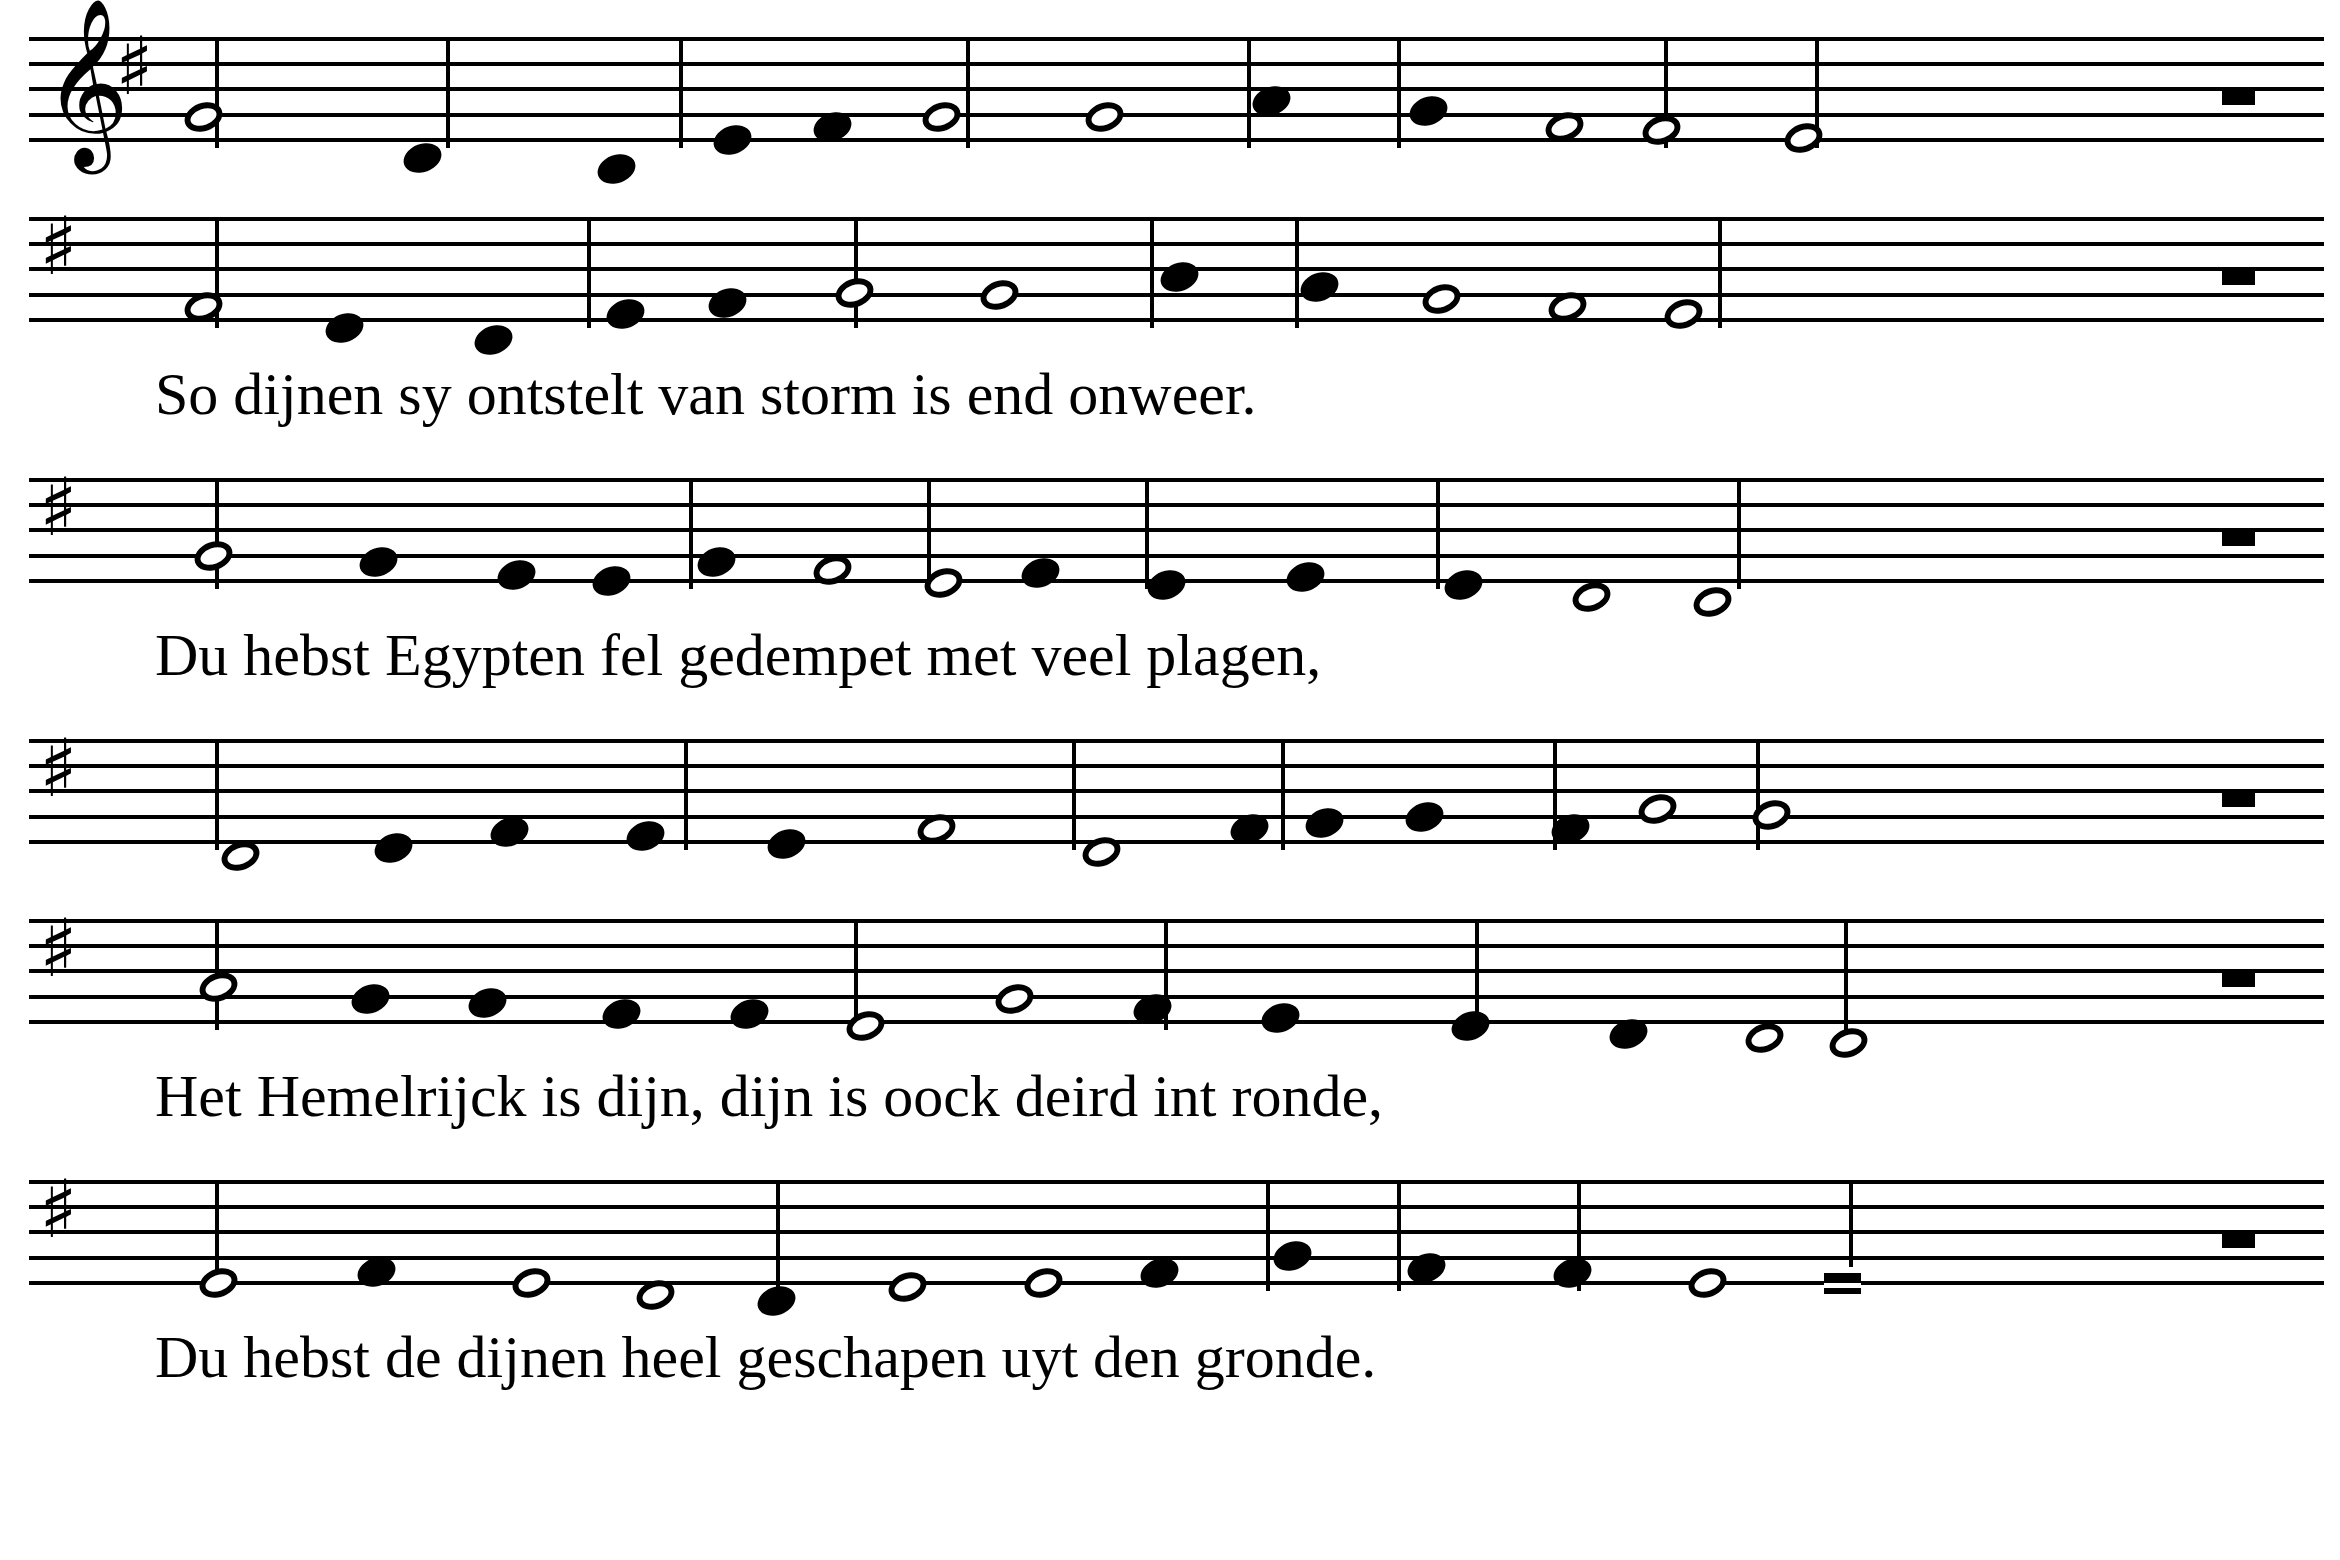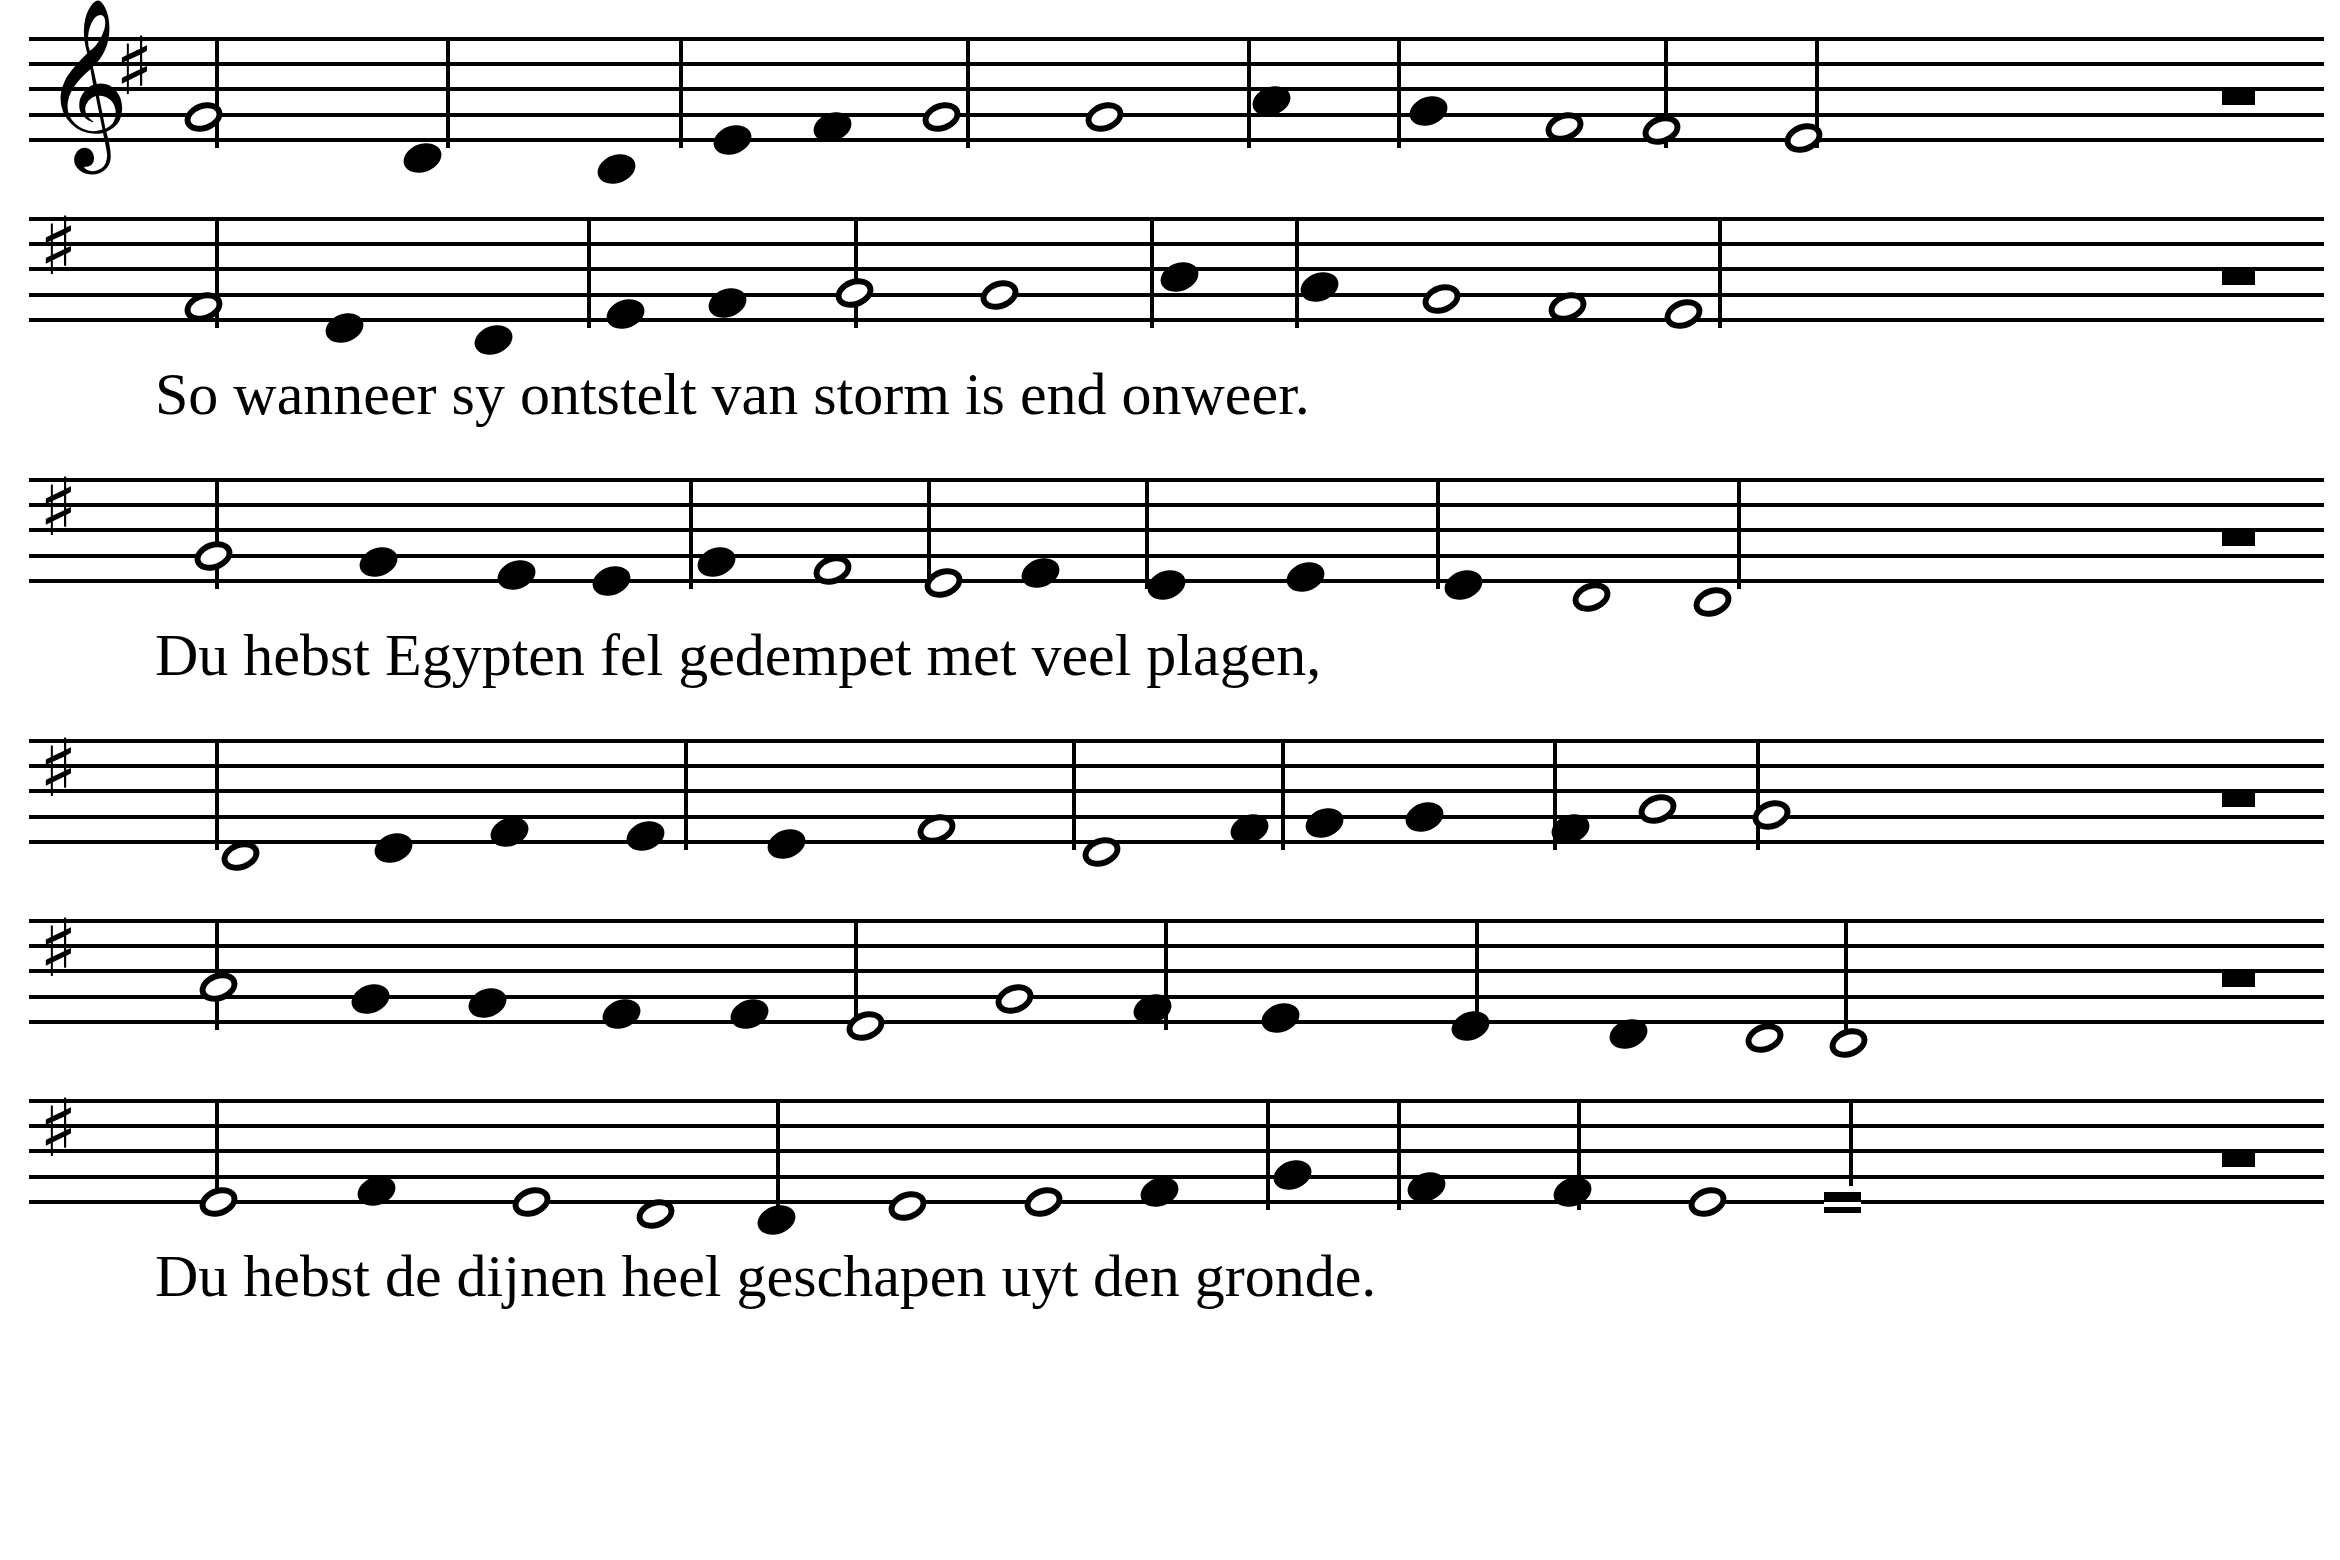--- a/index.html
+++ b/index.html
@@ -201,21 +201,21 @@
       <div class="note open" style="left:980px; top:101px;"></div>
       <div class="note filled" style="left:1160px; top:83px;"></div>
       <div class="note filled" style="left:1300px; top:93px;"></div>
       <div class="note open" style="left:1422px; top:105px;"></div>
       <div class="note open" style="left:1548px; top:113px;"></div>
       <div class="note open" style="left:1664px; top:120px;"></div>
 
       <div class="rest" style="left:2222px; top:89px;"></div>
     </div>
     <div class="lyric-row">
-      <div class="lyric indent">So wanneer sy ontstelt van storm is end onweer.</div>
+      <div class="lyric indent">So dijnen sy ontstelt van storm is end onweer.</div>
     </div>
   </div>
 
   <div class="system">
     <div class="staff-wrap">
       <div class="staff">
         <div class="line l0"></div>
         <div class="line l1"></div>
         <div class="line l2"></div>
         <div class="line l3"></div>
@@ -313,20 +313,23 @@
       <div class="note open" style="left:995px; top:103px;"></div>
       <div class="note filled" style="left:1133px; top:113px;"></div>
       <div class="note filled" style="left:1261px; top:122px;"></div>
       <div class="note filled" style="left:1451px; top:130px;"></div>
       <div class="note filled" style="left:1609px; top:138px;"></div>
       <div class="note open" style="left:1745px; top:142px;"></div>
       <div class="note open" style="left:1829px; top:147px;"></div>
 
       <div class="rest" style="left:2222px; top:89px;"></div>
     </div>
+    <div class="lyric-row">
+      <div class="lyric indent">Het Hemelrijck is dijn, dijn is oock deird int ronde,</div>
+    </div>
   </div>
 
   <div class="system">
     <div class="staff-wrap">
       <div class="staff">
         <div class="line l0"></div>
         <div class="line l1"></div>
         <div class="line l2"></div>
         <div class="line l3"></div>
         <div class="line l4"></div>

